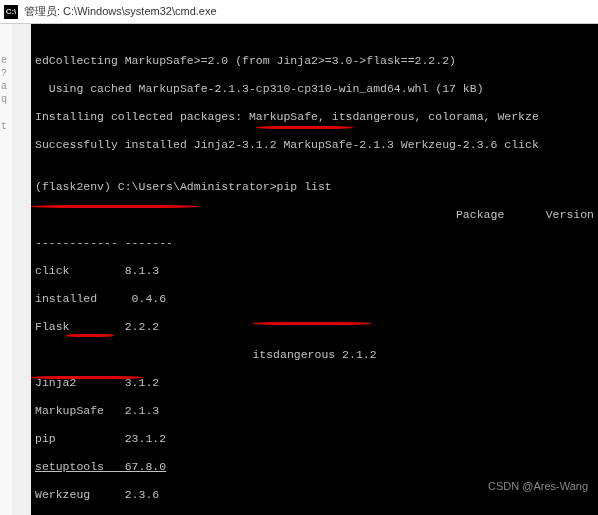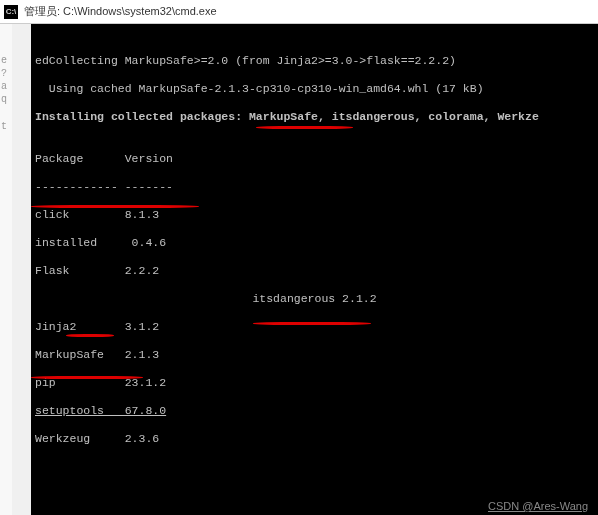--- a/index.html
+++ b/index.html
@@ -66,26 +66,25 @@
 }
 .underline-red {
   position: absolute;
   height: 3px;
   background: transparent;
   border-bottom: 3px solid #d00;
   border-radius: 40%;
 }
 .watermark {
   position: absolute;
-  bottom: 2px;
+  bottom: 22px;
   right: 10px;
   color: #888;
   font-size: 11px;
   font-family: Arial, sans-serif;
-  text-decoration: underline;
 }
 </style>
 </head>
 <body>
 
 <div class="title-bar">
   <div class="title-icon">C:\</div>
   <span>管理员: C:\Windows\system32\cmd.exe</span>
 </div>
 
@@ -94,23 +93,25 @@
   <div>?</div>
   <div>a</div>
   <div>q</div>
   <div style="height:14px"></div>
   <div>t</div>
 </div>
 
 <div class="terminal">
 <span style="display: block;">edCollecting MarkupSafe&gt;=2.0 (from Jinja2&gt;=3.0-&gt;flask==2.2.2)</span>
 <span style="display: block;">  Using cached MarkupSafe-2.1.3-cp310-cp310-win_amd64.whl (17 kB)</span>
-<span style="display: block; font-weight: bold;">Installing collected packages: MarkupSafe, itsdangerous, colorama, Werkze</span>
+<span style="display: block;">Installing collected packages: MarkupSafe, itsdangerous, colorama, Werkze</span>
+<span style="display: block;">Successfully installed Jinja2-3.1.2 MarkupSafe-2.1.3 Werkzeug-2.3.6 click</span>
 <span style="display: block;"></span>
-<span style="display: block;">Package      Version</span>
+<span style="display: block;">(flask2env) C:\Users\Administrator&gt;pip list</span>
+<span style="display: block; text-align: right;">Package      Version</span>
 <span style="display: block;">------------ -------</span>
 <span style="display: block;">click        8.1.3</span>
 <span style="display: block;">installed     0.4.6</span>
 <span style="display: block;">Flask        2.2.2</span>
 <span style="display: block; text-align: center;">itsdangerous 2.1.2</span>
 <span style="display: block;">Jinja2       3.1.2</span>
 <span style="display: block;">MarkupSafe   2.1.3</span>
 <span style="display: block;">pip          23.1.2</span>
 <span style="display: block; text-decoration: underline;">setuptools   67.8.0</span>
 <span style="display: block;">Werkzeug     2.3.6</span>

